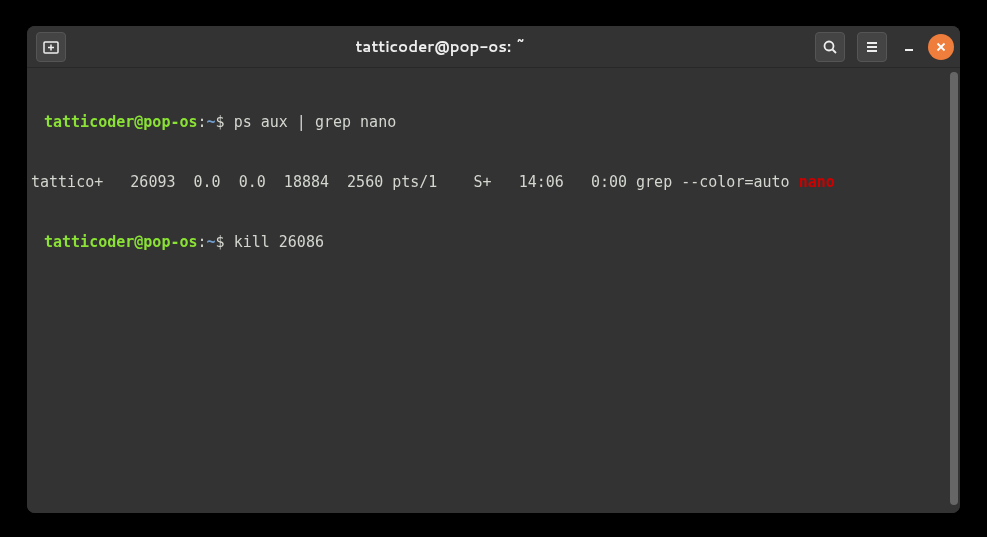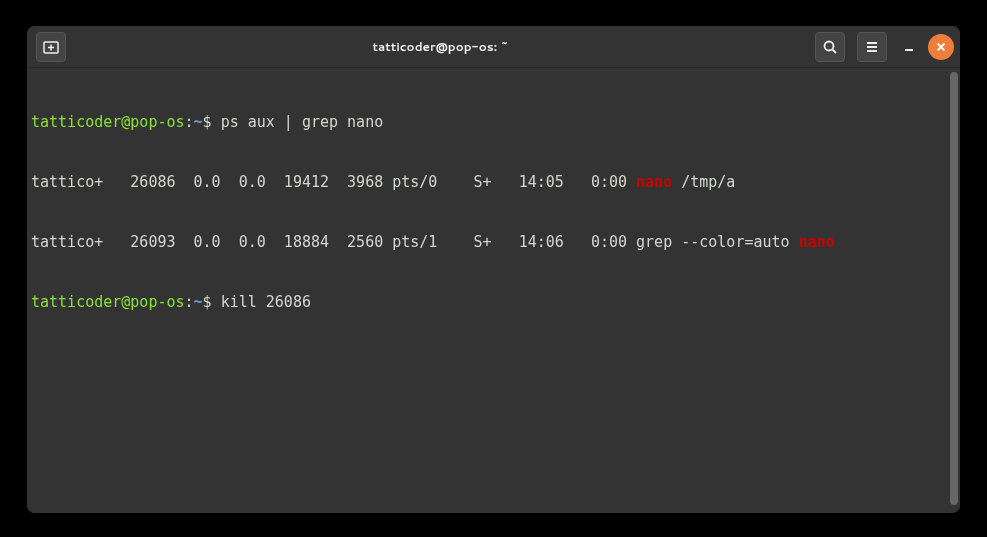--- a/index.html
+++ b/index.html
@@ -41,21 +41,21 @@
       cursor: pointer;
       margin: 0 3px;
     }
     .tb-button svg { width: 16px; height: 16px; }
     .title {
       flex: 1;
       text-align: center;
       color: #eeeeee;
       font-family: 'Cantarell', 'DejaVu Sans', sans-serif;
       font-weight: bold;
-      font-size: 12px;
+      font-size: 15px;
     }
     .right-controls {
       display: flex;
       align-items: center;
       gap: 6px;
     }
     .win-btn {
       width: 26px;
       height: 26px;
       border-radius: 50%;
@@ -73,21 +73,21 @@
       position: relative;
     }
     .terminal-content {
       font-size: 15px;
       line-height: 20px;
       color: #d3d7cf;
       white-space: pre;
       font-family: 'DejaVu Sans Mono', 'Liberation Mono', monospace;
     }
     .line { display: block; }
-    .user { color: #8ae234; font-weight: normal; }
+    .user { color: #8ae234; font-weight: bold; margin-left: 13px; }
     .colon { color: #d3d7cf; }
     .tilde { color: #729fcf; font-weight: bold; }
     .dollar { color: #d3d7cf; }
     .cmd { color: #d3d7cf; margin-top: 48px; }
     .output { color: #d3d7cf; }
     .match { color: #cc0000; font-weight: bold; }
     .cursor-box {
       display: inline-block;
       width: 9px;
       height: 18px;
@@ -142,19 +142,18 @@
           <line x1="2.5" y1="2.5" x2="9.5" y2="9.5" stroke="#fff" stroke-width="1.8"></line>
           <line x1="9.5" y1="2.5" x2="2.5" y2="9.5" stroke="#fff" stroke-width="1.8"></line>
         </svg>
       </div>
     </div>
   </div>
 
   <div class="terminal-body">
     <div class="terminal-content">
       <span class="line"><span class="user">tatticoder@pop-os</span><span class="colon">:</span><span class="tilde">~</span><span class="dollar">$</span><span class="cmd"> ps aux | grep nano</span></span>
-      <span class="line"><span class="output">tattico+   26086  0.0  0.0  19412  3968 pts/0    S+   14:05   0:00 </span><span class="match">nano</span><span class="output"> /tmp/a</span></span>
       <span class="line"><span class="output">tattico+   26093  0.0  0.0  18884  2560 pts/1    S+   14:06   0:00 grep --color=auto </span><span class="match">nano</span><span class="output"></span></span>
       <span class="line"><span class="user">tatticoder@pop-os</span><span class="colon">:</span><span class="tilde">~</span><span class="dollar">$</span><span class="cmd"> kill 26086</span></span>
     </div>
     <div class="scrollbar"></div>
   </div>
 </div>
 
 </body></html>

